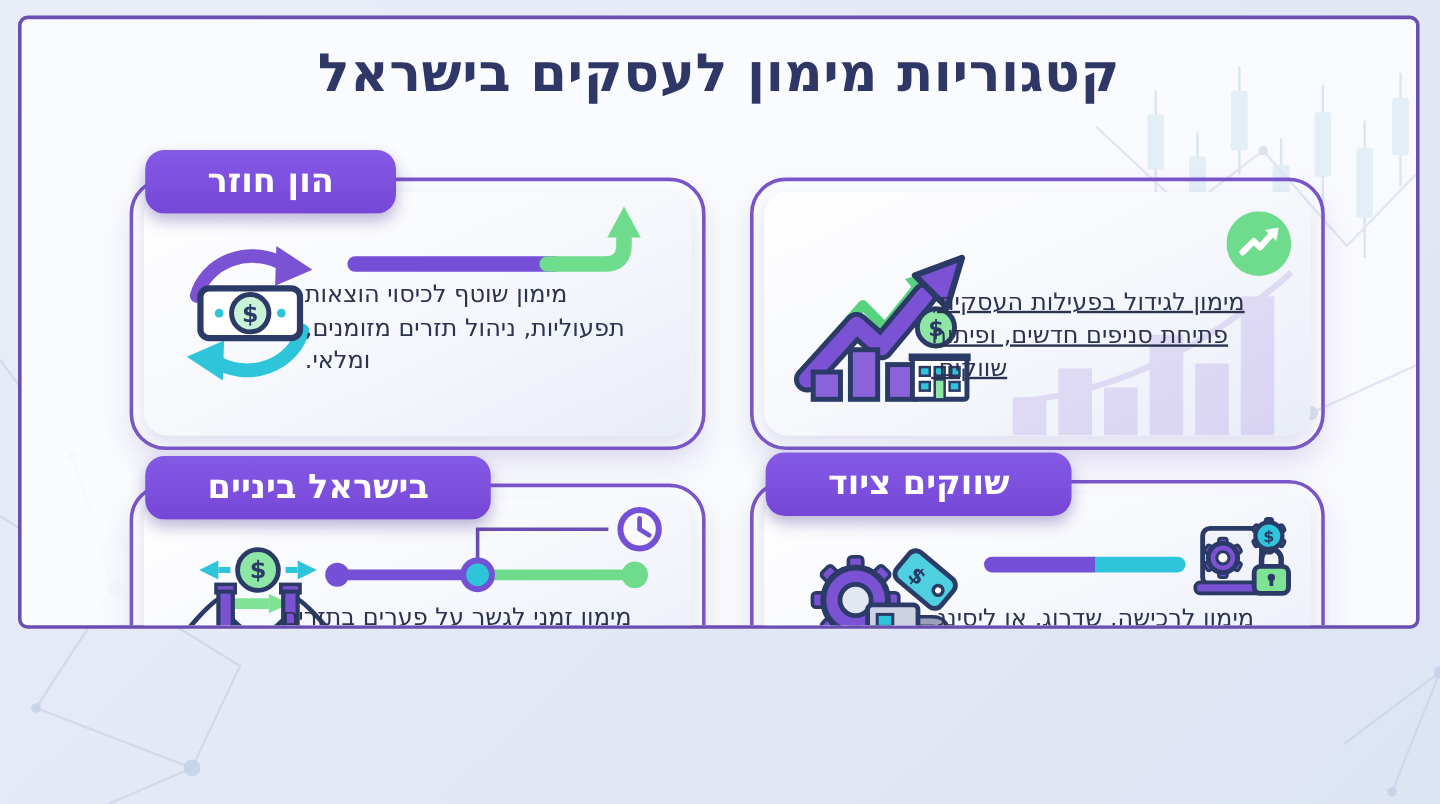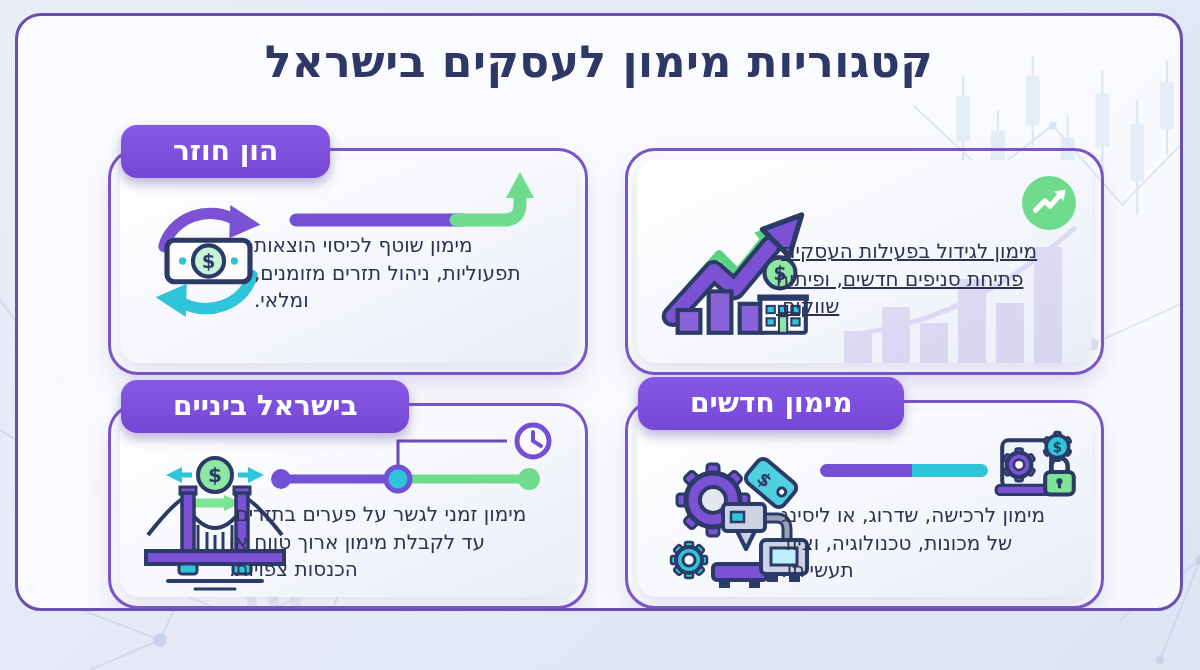--- a/index.html
+++ b/index.html
@@ -5,22 +5,22 @@
   * { margin: 0; padding: 0; box-sizing: border-box; }
   html, body { width: 1200px; height: 670px; overflow: hidden; }
   body {
     position: relative;
     background: linear-gradient(135deg, #e9edf8 0%, #e3e8f5 55%, #dde4f3 100%);
     font-family: "DejaVu Sans", sans-serif;
   }
   .bg-decor { position: absolute; inset: 0; z-index: 0; }
 
   .frame {
-    position: absolute; left: 15px; top: 13px; width: 1168px; height: 598px;
-    border: 3.5px solid #6b4fb0; border-radius: 26px;
+    position: absolute; left: 15px; top: 13px; width: 1168px; height: 511px;
+    border: 3.5px solid #6b4fb0; border-radius: 8px;
     background: rgba(252,253,255,0.88);
     overflow: hidden; z-index: 1;
   }
   .frame-decor { position: absolute; inset: 0; z-index: 0; }
 
   .title {
     position: absolute; top: 20px; left: 0; width: 100%;
     text-align: center; direction: rtl;
     font-size: 44px; font-weight: 800; color: #2e3765;
     letter-spacing: 0.5px; z-index: 2;
@@ -249,21 +249,21 @@
         <circle cx="131" cy="58" r="12" fill="#2ec4d9" stroke="#7450d6" stroke-width="5"></circle>
         <circle cx="266" cy="20" r="16" fill="#fafbff" stroke="#7450d6" stroke-width="5"></circle>
         <path d="M266 11 V20 L274 25" stroke="#7450d6" stroke-width="4" fill="none" stroke-linecap="round"></path>
       </svg>
 
       <p class="desc desc-3">מימון זמני לגשר על פערים בתזרים, עד לקבלת מימון ארוך טווח או הכנסות צפויות.</p>
     </div>
   </div>
 
   <div class="card card-4">
-    <div class="badge">מימון חדשים</div>
+    <div class="badge">שווקים ציוד</div>
     <div class="inner">
 
       <svg class="abs" style="left:24px; top:36px;" width="150" height="145" viewBox="0 0 150 145">
         <g transform="rotate(40 110 35)">
           <rect x="86" y="20" width="48" height="30" rx="7" fill="#4fd0e0" stroke="#2b3a67" stroke-width="4"></rect>
           <circle cx="124" cy="35" r="4" fill="#ffffff" stroke="#2b3a67" stroke-width="3"></circle>
           <text x="103" y="43" font-size="18" font-weight="bold" fill="#2b3a67" text-anchor="middle">$</text>
         </g>
         <g>
           <g fill="#7b52d3" stroke="#2b3a67" stroke-width="3">

